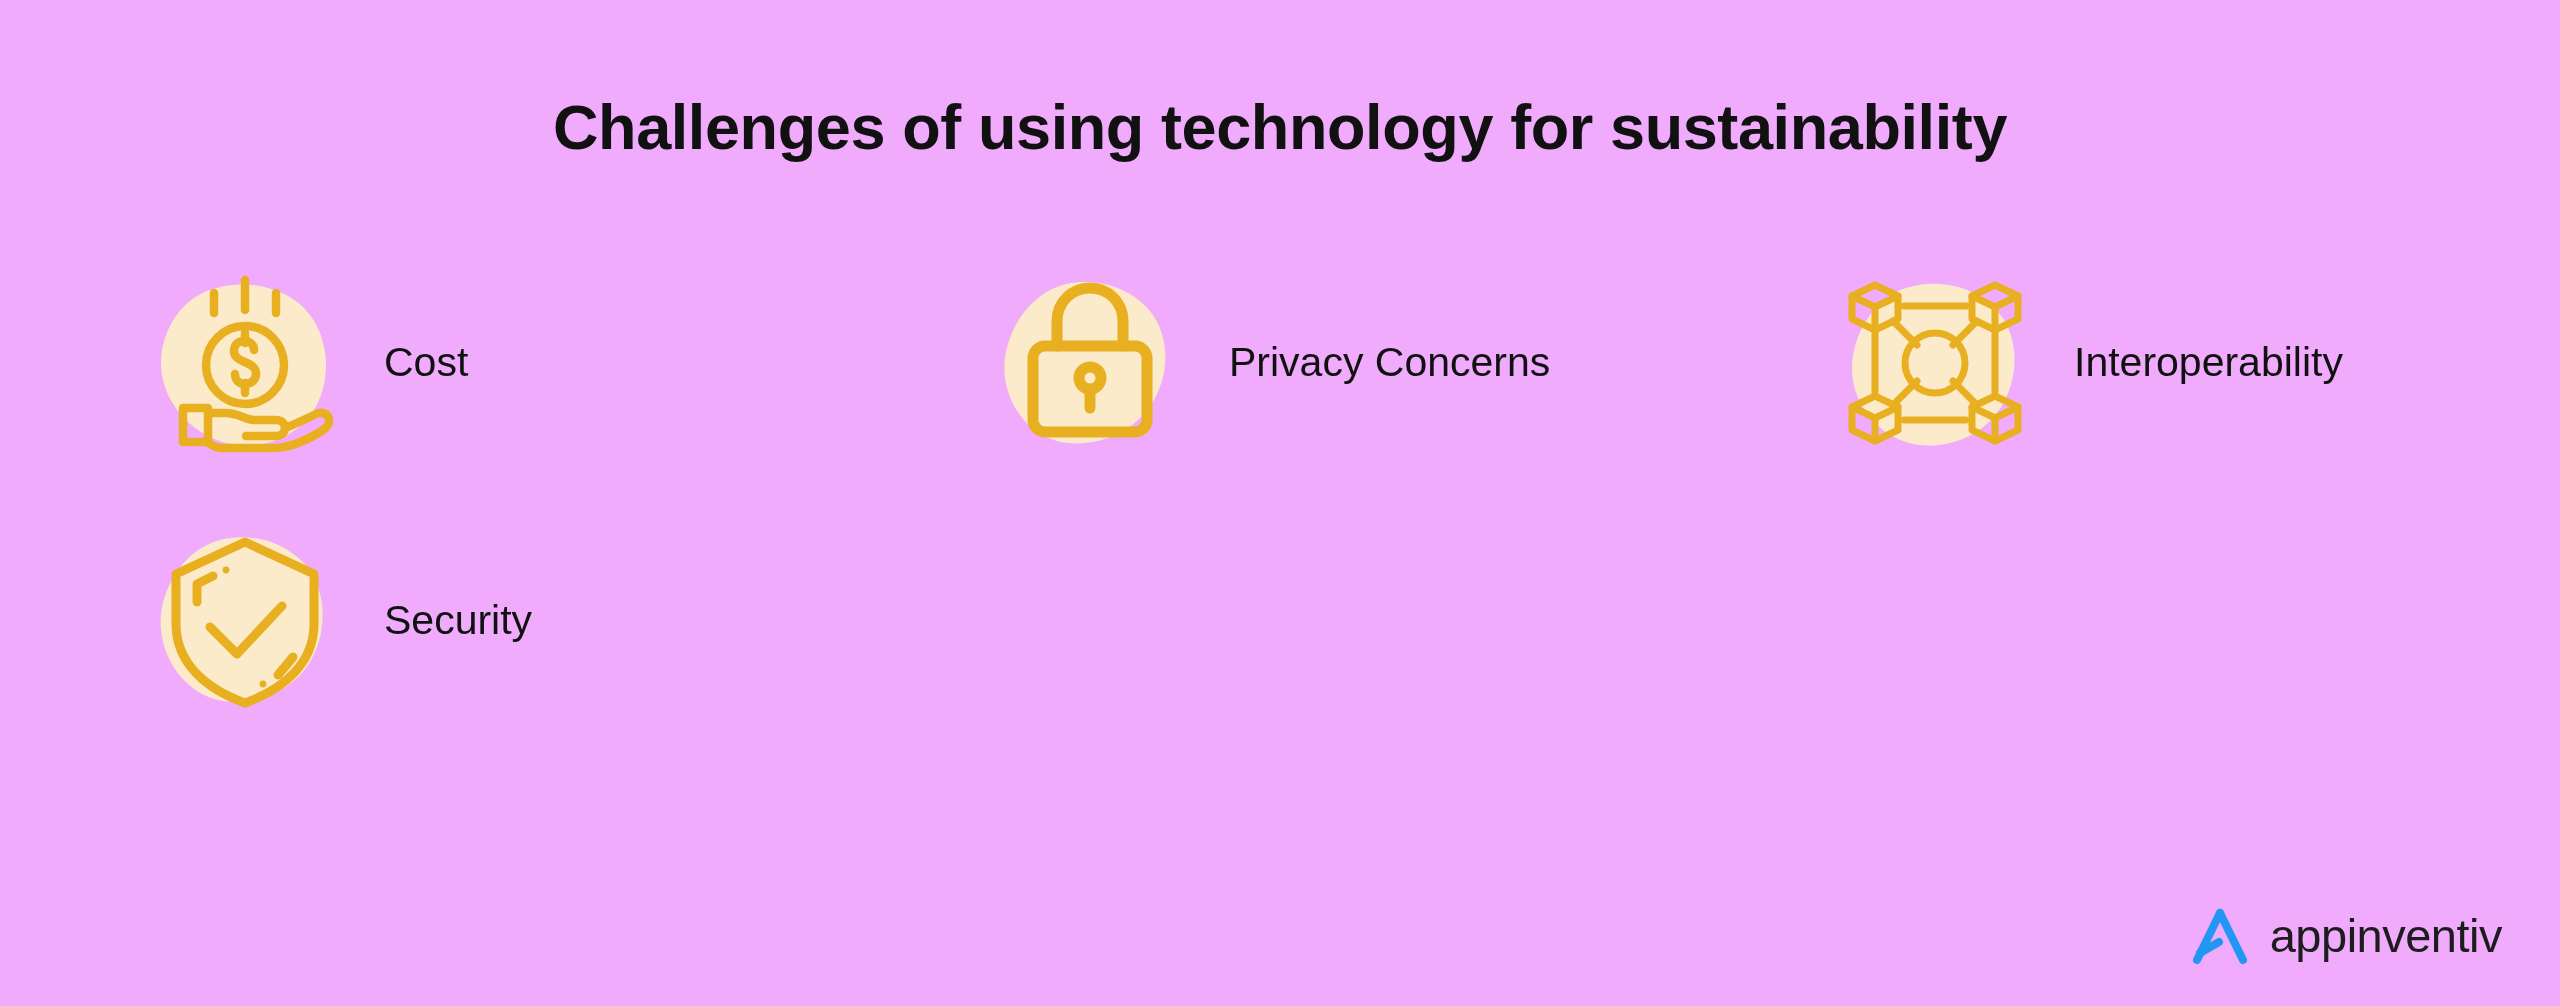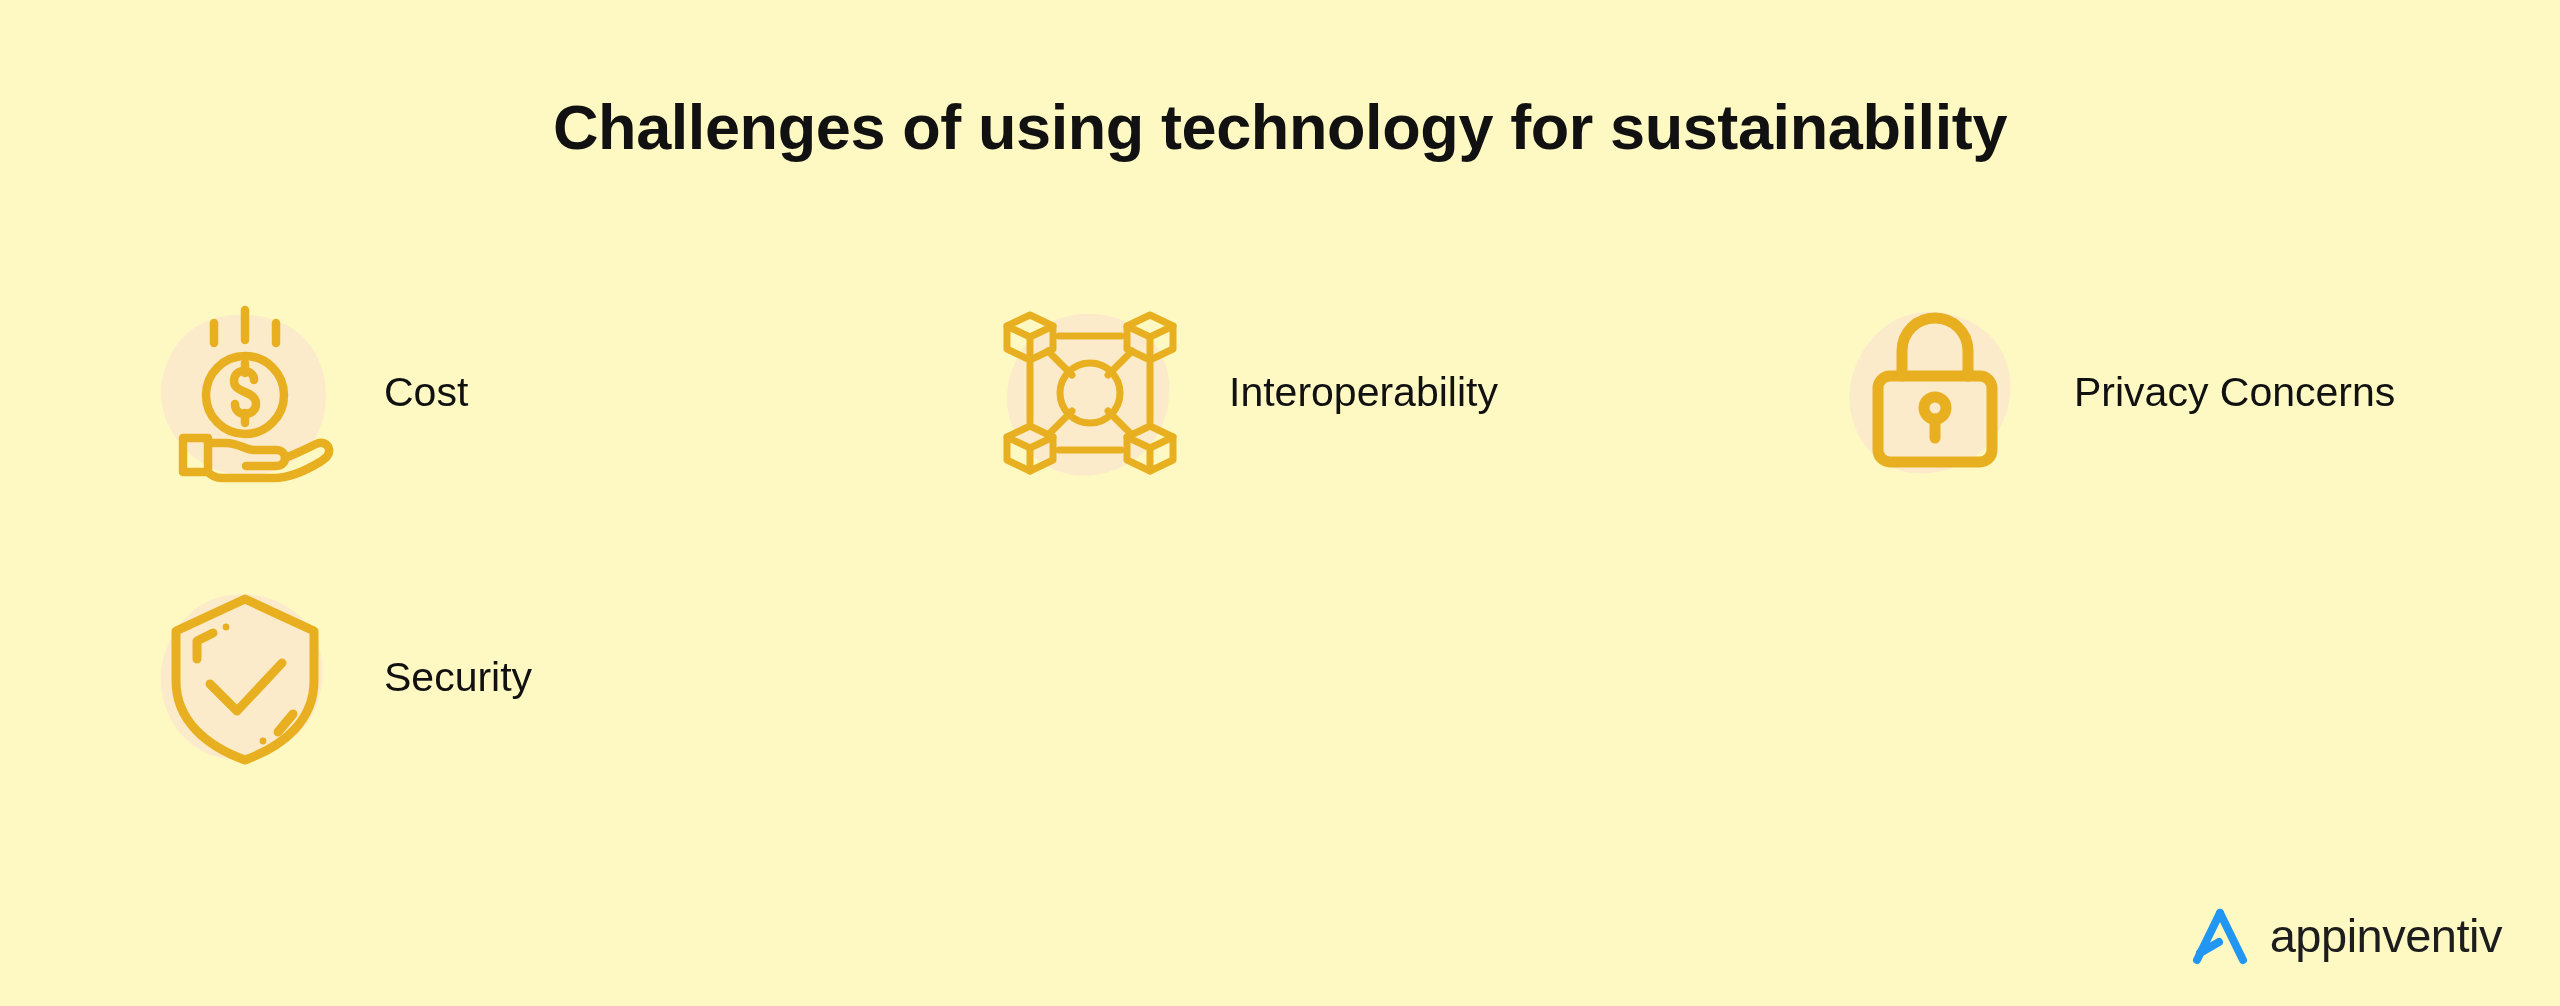--- a/index.html
+++ b/index.html
@@ -15,47 +15,47 @@
     color: #111111;
     overflow: hidden;
     position: relative;
   }
 
   .infographic {
     position: relative;
     width: 2560px;
     height: 1006px;
     box-sizing: border-box;
-    background: #fef9c3;
+    background: #f0abfc;
   }
 
   
   .title {
     position: absolute;
     top: 92px;
     left: 0;
     width: 2560px;
     text-align: center;
     font-size: 63px;
     font-weight: bold;
     letter-spacing: -0.4px;
     color: #111111;
     line-height: 1.12;
   }
 
   
   .grid {
     position: absolute;
-    top: 298px;
+    top: 268px;
     left: 150px;
     width: 2300px;
     display: grid;
     grid-template-columns: 845px 845px 610px;
     grid-template-rows: 190px 190px;
-    row-gap: 95px;
+    row-gap: 68px;
   }
 
   .item {
     display: flex;
     align-items: center;
     gap: 44px;
   }
 
   .icon-wrap {
     position: relative;
@@ -140,20 +140,38 @@
           <path d="M135 160 C148 155 158 150 166 146 C172 143 178 146 179 151 C180 157 176 160 170 164 C155 173 138 180 124 180 L72 180 C66 180 60 177 58 174"></path>
         </svg>
       </div>
       <div class="item-label">Cost</div>
     </div>
 
 
     <div class="item">
       <div class="icon-wrap">
         <svg class="blob" viewBox="0 0 190 190">
+          <path d="M72 16 C110 8 150 26 164 58 C178 90 168 130 142 153 C116 176 76 182 49 168 C21 153 6 120 10 90 C14 58 38 23 72 16 Z" fill="#FCEBCB"></path>
+        </svg>
+        <svg class="glyph" viewBox="0 0 190 190" fill="none" stroke="#E8B020" stroke-width="11" stroke-linecap="round" stroke-linejoin="round">
+
+          <path d="M62 78 L62 53 C62 34 77 20 95 20 C113 20 128 34 128 53 L128 78"></path>
+
+          <rect x="38" y="78" width="114" height="86" rx="12"></rect>
+
+          <circle cx="95" cy="110" r="11"></circle>
+          <line x1="95" y1="121" x2="95" y2="140"></line>
+        </svg>
+      </div>
+      <div class="item-label">Privacy Concerns</div>
+    </div>
+
+    <div class="item">
+      <div class="icon-wrap">
+        <svg class="blob" viewBox="0 0 190 190">
           <path d="M66 20 C104 8 146 22 164 52 C182 82 176 124 153 150 C130 175 92 184 63 173 C33 162 12 132 12 101 C12 69 32 31 66 20 Z" fill="#FCEBCB"></path>
         </svg>
         <svg class="glyph" viewBox="0 0 190 190" fill="none" stroke="#E8B020" stroke-width="7" stroke-linecap="round" stroke-linejoin="round">
 
           <line x1="64" y1="38" x2="126" y2="38"></line>
           <line x1="64" y1="152" x2="126" y2="152"></line>
           <line x1="35" y1="66" x2="35" y2="124"></line>
           <line x1="155" y1="66" x2="155" y2="124"></line>
 
           <line x1="53" y1="53" x2="77" y2="77"></line>
@@ -174,38 +192,20 @@
           <path d="M35 128 L58 139 L35 150 L12 139 Z"></path>
           <path d="M12 139 L12 162 L35 173 L58 162 L58 139"></path>
           <line x1="35" y1="150" x2="35" y2="173"></line>
 
           <path d="M155 128 L178 139 L155 150 L132 139 Z"></path>
           <path d="M132 139 L132 162 L155 173 L178 162 L178 139"></path>
           <line x1="155" y1="150" x2="155" y2="173"></line>
         </svg>
       </div>
       <div class="item-label">Interoperability</div>
-    </div>
-
-    <div class="item">
-      <div class="icon-wrap">
-        <svg class="blob" viewBox="0 0 190 190">
-          <path d="M72 16 C110 8 150 26 164 58 C178 90 168 130 142 153 C116 176 76 182 49 168 C21 153 6 120 10 90 C14 58 38 23 72 16 Z" fill="#FCEBCB"></path>
-        </svg>
-        <svg class="glyph" viewBox="0 0 190 190" fill="none" stroke="#E8B020" stroke-width="11" stroke-linecap="round" stroke-linejoin="round">
-
-          <path d="M62 78 L62 53 C62 34 77 20 95 20 C113 20 128 34 128 53 L128 78"></path>
-
-          <rect x="38" y="78" width="114" height="86" rx="12"></rect>
-
-          <circle cx="95" cy="110" r="11"></circle>
-          <line x1="95" y1="121" x2="95" y2="140"></line>
-        </svg>
-      </div>
-      <div class="item-label">Privacy Concerns</div>
     </div>
 
 
     <div class="item">
       <div class="icon-wrap">
         <svg class="blob" viewBox="0 0 190 190">
           <path d="M70 14 C108 4 150 22 165 54 C180 86 172 128 147 152 C121 176 80 183 52 168 C23 152 8 119 11 88 C15 56 36 23 70 14 Z" fill="#FCEBCB"></path>
         </svg>
         <svg class="glyph" viewBox="0 0 190 190" fill="none" stroke="#E8B020" stroke-width="9" stroke-linecap="round" stroke-linejoin="round">
 

